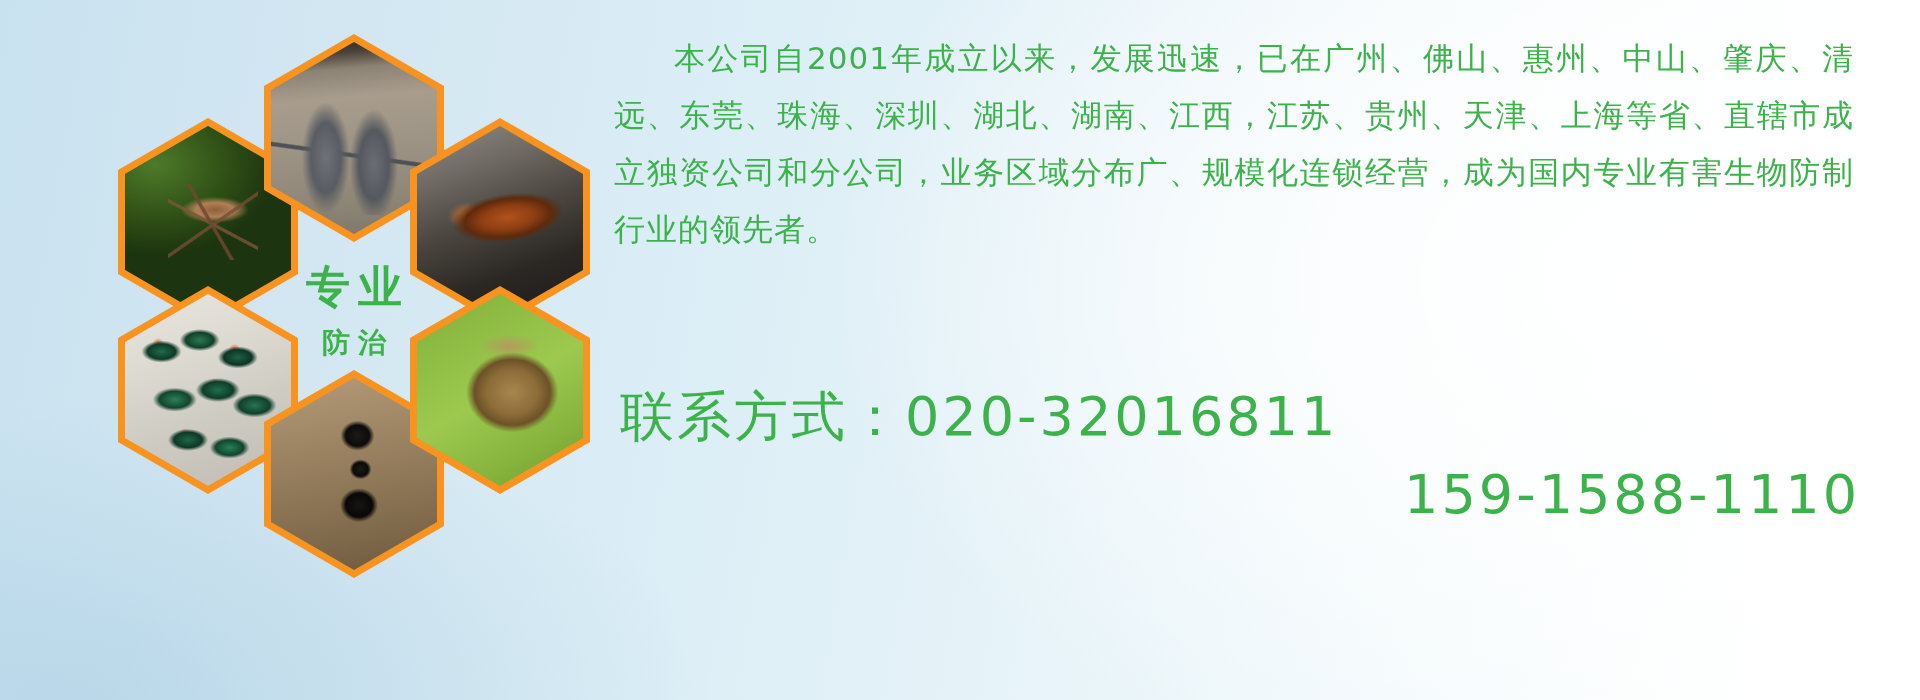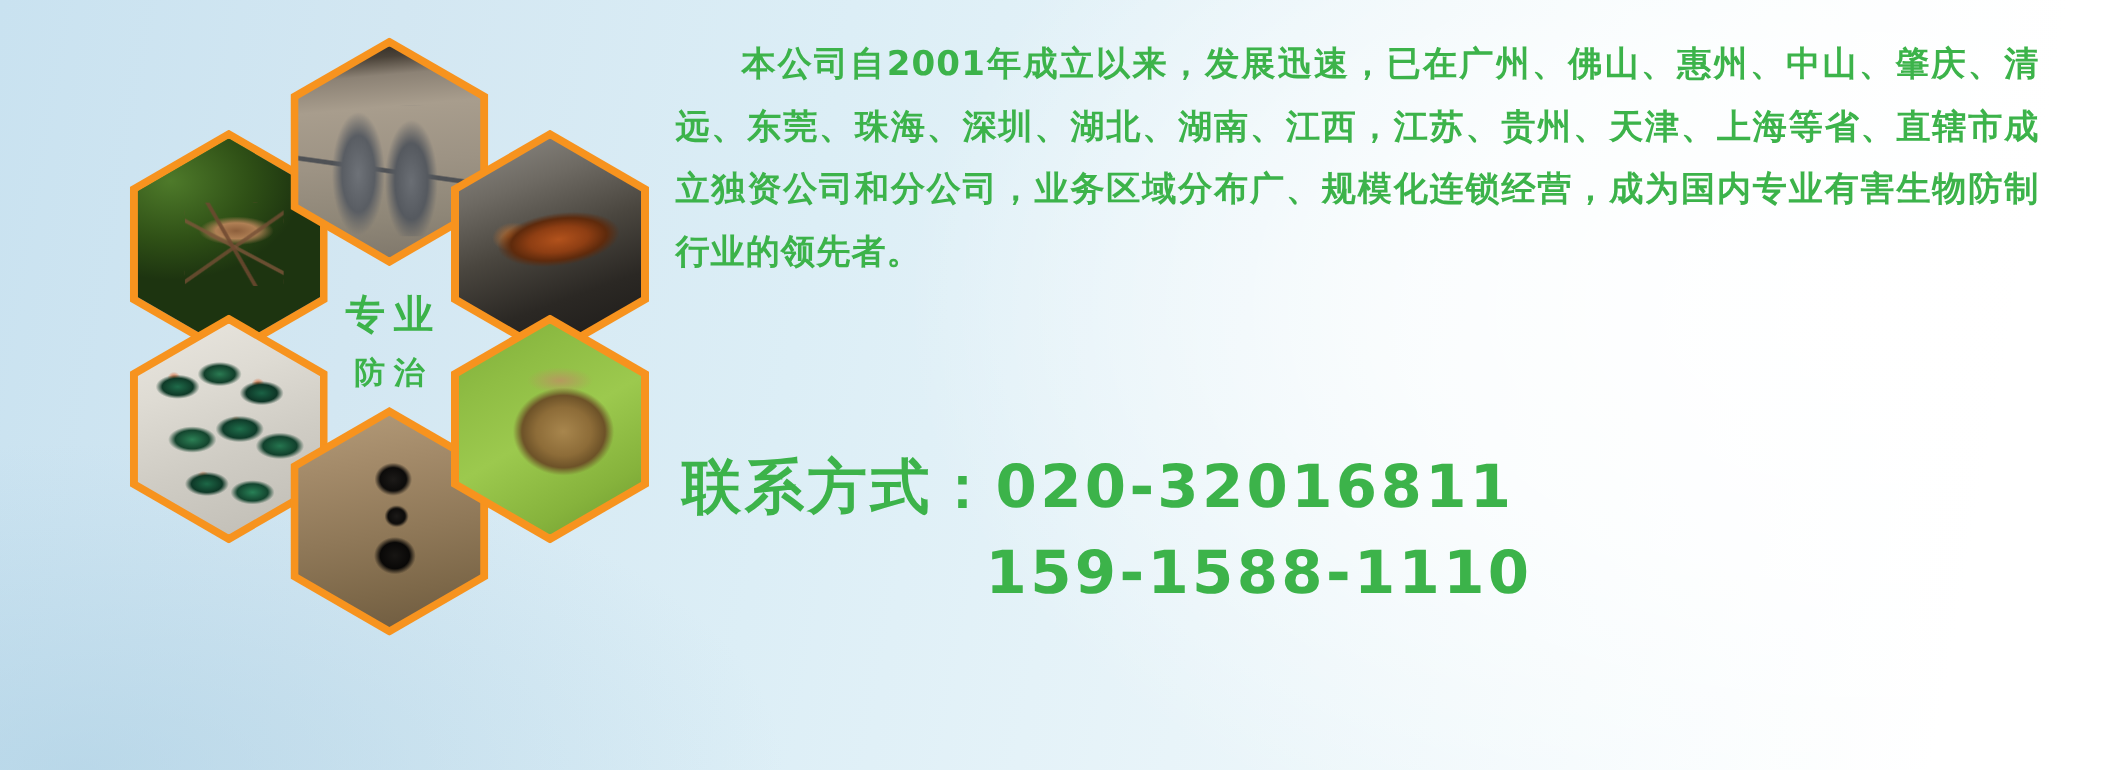--- a/index.html
+++ b/index.html
@@ -46,21 +46,21 @@
 
   .hex.h-center{background:transparent;}
   .h-center .inner{
     background:transparent;
     display:flex;flex-direction:column;align-items:center;justify-content:center;
   }
   .centerlabel{
     color:#3cb34a;font-weight:bold;line-height:1.0;text-align:center;
     font-family:"DejaVu Sans","Liberation Sans",sans-serif;
   }
-  .centerlabel .l1{display:block;font-size:36px;letter-spacing:8px;margin-bottom:20px;text-indent:8px;margin-top:10px;}
+  .centerlabel .l1{display:block;font-size:44px;letter-spacing:8px;margin-bottom:20px;text-indent:8px;margin-top:10px;}
   .centerlabel .l2{display:block;font-size:28px;letter-spacing:8px;text-indent:8px;}
 
   
   .ph-mosquito{
     background:
       radial-gradient(ellipse 120px 90px at 18% 20%, #4e7a2a 0%, #2f5016 60%, #1d3410 100%),
       linear-gradient(150deg,#3f6b20 0%,#5c8c33 22%,#f2b49c 40%,#f6c2ad 58%,#eca591 78%,#e39a86 100%);
   }
   .ph-mosquito:after{
     content:"";position:absolute;left:26%;top:30%;width:54%;height:40%;
@@ -128,32 +128,32 @@
     background:
       radial-gradient(ellipse 46px 40px at 55% 52%, #a8864d 0%, #8d6c38 55%, #6d5228 82%, rgba(109,82,40,0) 100%),
       radial-gradient(ellipse 30px 12px at 52% 12%, #b59a5e 0%, rgba(181,154,94,0) 100%);
   }
 
   
   #copy{
     position:absolute;left:614px;top:30px;width:1240px;
     color:#3cb34a;
     font-family:"DejaVu Sans","Liberation Sans",sans-serif;
-    font-size:31px;line-height:57px;font-weight:700;
+    font-size:31px;line-height:57px;font-weight:400;
     text-indent:60px;text-align:justify;
     letter-spacing:1px;
   }
   #contact{
-    position:absolute;left:620px;top:404px;width:1240px;
+    position:absolute;left:620px;top:378px;width:1240px;
     color:#3cb34a;
     font-family:"DejaVu Sans","Liberation Sans",sans-serif;
-    font-weight:bold;
+    font-weight:normal;
   }
   .cline{font-size:54px;line-height:78px;letter-spacing:3px;white-space:nowrap;}
-  .cline2{padding-left:276px;}
+  .cline2{padding-left:276px;text-align:right;}
 </style>
 </head>
 <body>
 
 <div id="banner">
 
   <div id="hexcluster">
 
     <div class="hex h-mosquito">
       <div class="inner">

